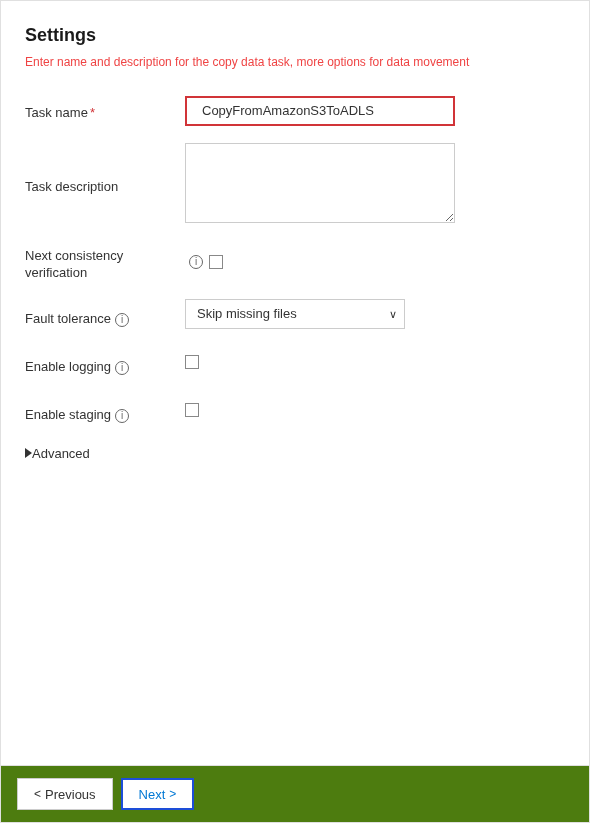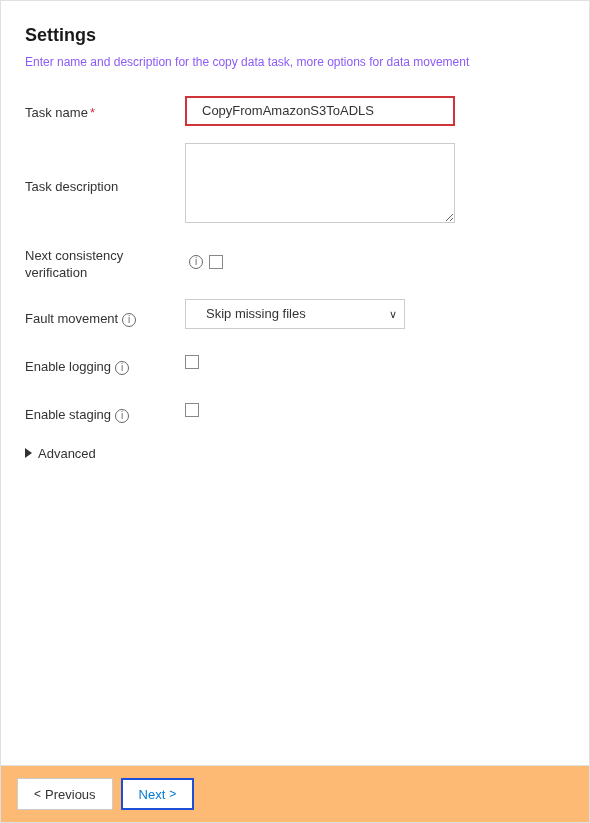--- a/index.html
+++ b/index.html
@@ -34,21 +34,21 @@
 
     .page-title {
       font-size: 18px;
       font-weight: 600;
       color: #1a1a1a;
       margin-bottom: 8px;
     }
 
     .page-subtitle {
       font-size: 12px;
-      color: #8b5cf6;
+      color: #ef4444;
       margin-bottom: 24px;
       line-height: 1.4;
     }
 
     .form-row {
       display: flex;
       align-items: center;
       margin-bottom: 16px;
       min-height: 32px;
     }
@@ -143,21 +143,21 @@
     .label-with-icon {
       display: flex;
       align-items: center;
       padding-top: 6px;
     }
 
     .select-dropdown {
       width: 220px;
       height: 30px;
       border: 1px solid #ccc;
-      padding: 4px 20px;
+      padding: 4px 11px;
       font-size: 13px;
       color: #333;
       background: #fff;
       cursor: pointer;
       appearance: none;
       -webkit-appearance: none;
       background-image: none;
       outline: none;
       position: relative;
     }
@@ -175,21 +175,20 @@
       top: 50%;
       transform: translateY(-50%);
       font-size: 11px;
       color: #333;
       pointer-events: none;
     }
 
     .advanced-row {
       display: flex;
       align-items: center;
-      gap: 6px;
       cursor: pointer;
       margin-top: 8px;
       padding: 4px 0;
       text-align: center;
     }
 
     .advanced-arrow {
       width: 0;
       height: 0;
       border-top: 5px solid transparent;
@@ -202,21 +201,21 @@
       font-size: 13px;
       color: #333;
     }
 
     .footer {
       border-top: 1px solid #e0e0e0;
       padding: 12px 16px;
       display: flex;
       align-items: center;
       gap: 8px;
-      background: #fdba74;
+      background: #4d7c0f;
     }
 
     .btn {
       height: 32px;
       padding: 0 16px;
       font-size: 13px;
       cursor: pointer;
       border: 1px solid #ccc;
       background: #fff;
       color: #333;
@@ -278,21 +277,21 @@
         <div class="checkbox-row">
           <span class="info-icon">i</span>
           <input type="checkbox" class="checkbox-input" style="">
         </div>
       </div>
     </div>
 
     <div class="form-row">
       <div class="form-label">
         <div class="label-with-icon">
-          <span>Fault movement</span>
+          <span>Fault tolerance</span>
           <span class="info-icon">i</span>
         </div>
       </div>
       <div class="form-control-area">
         <div class="select-wrapper">
           <select class="select-dropdown">
             <option value="skip_missing" selected="">Skip missing files</option>
             <option value="none">None</option>
             <option value="skip_incompatible">Skip incompatible rows</option>
           </select>

